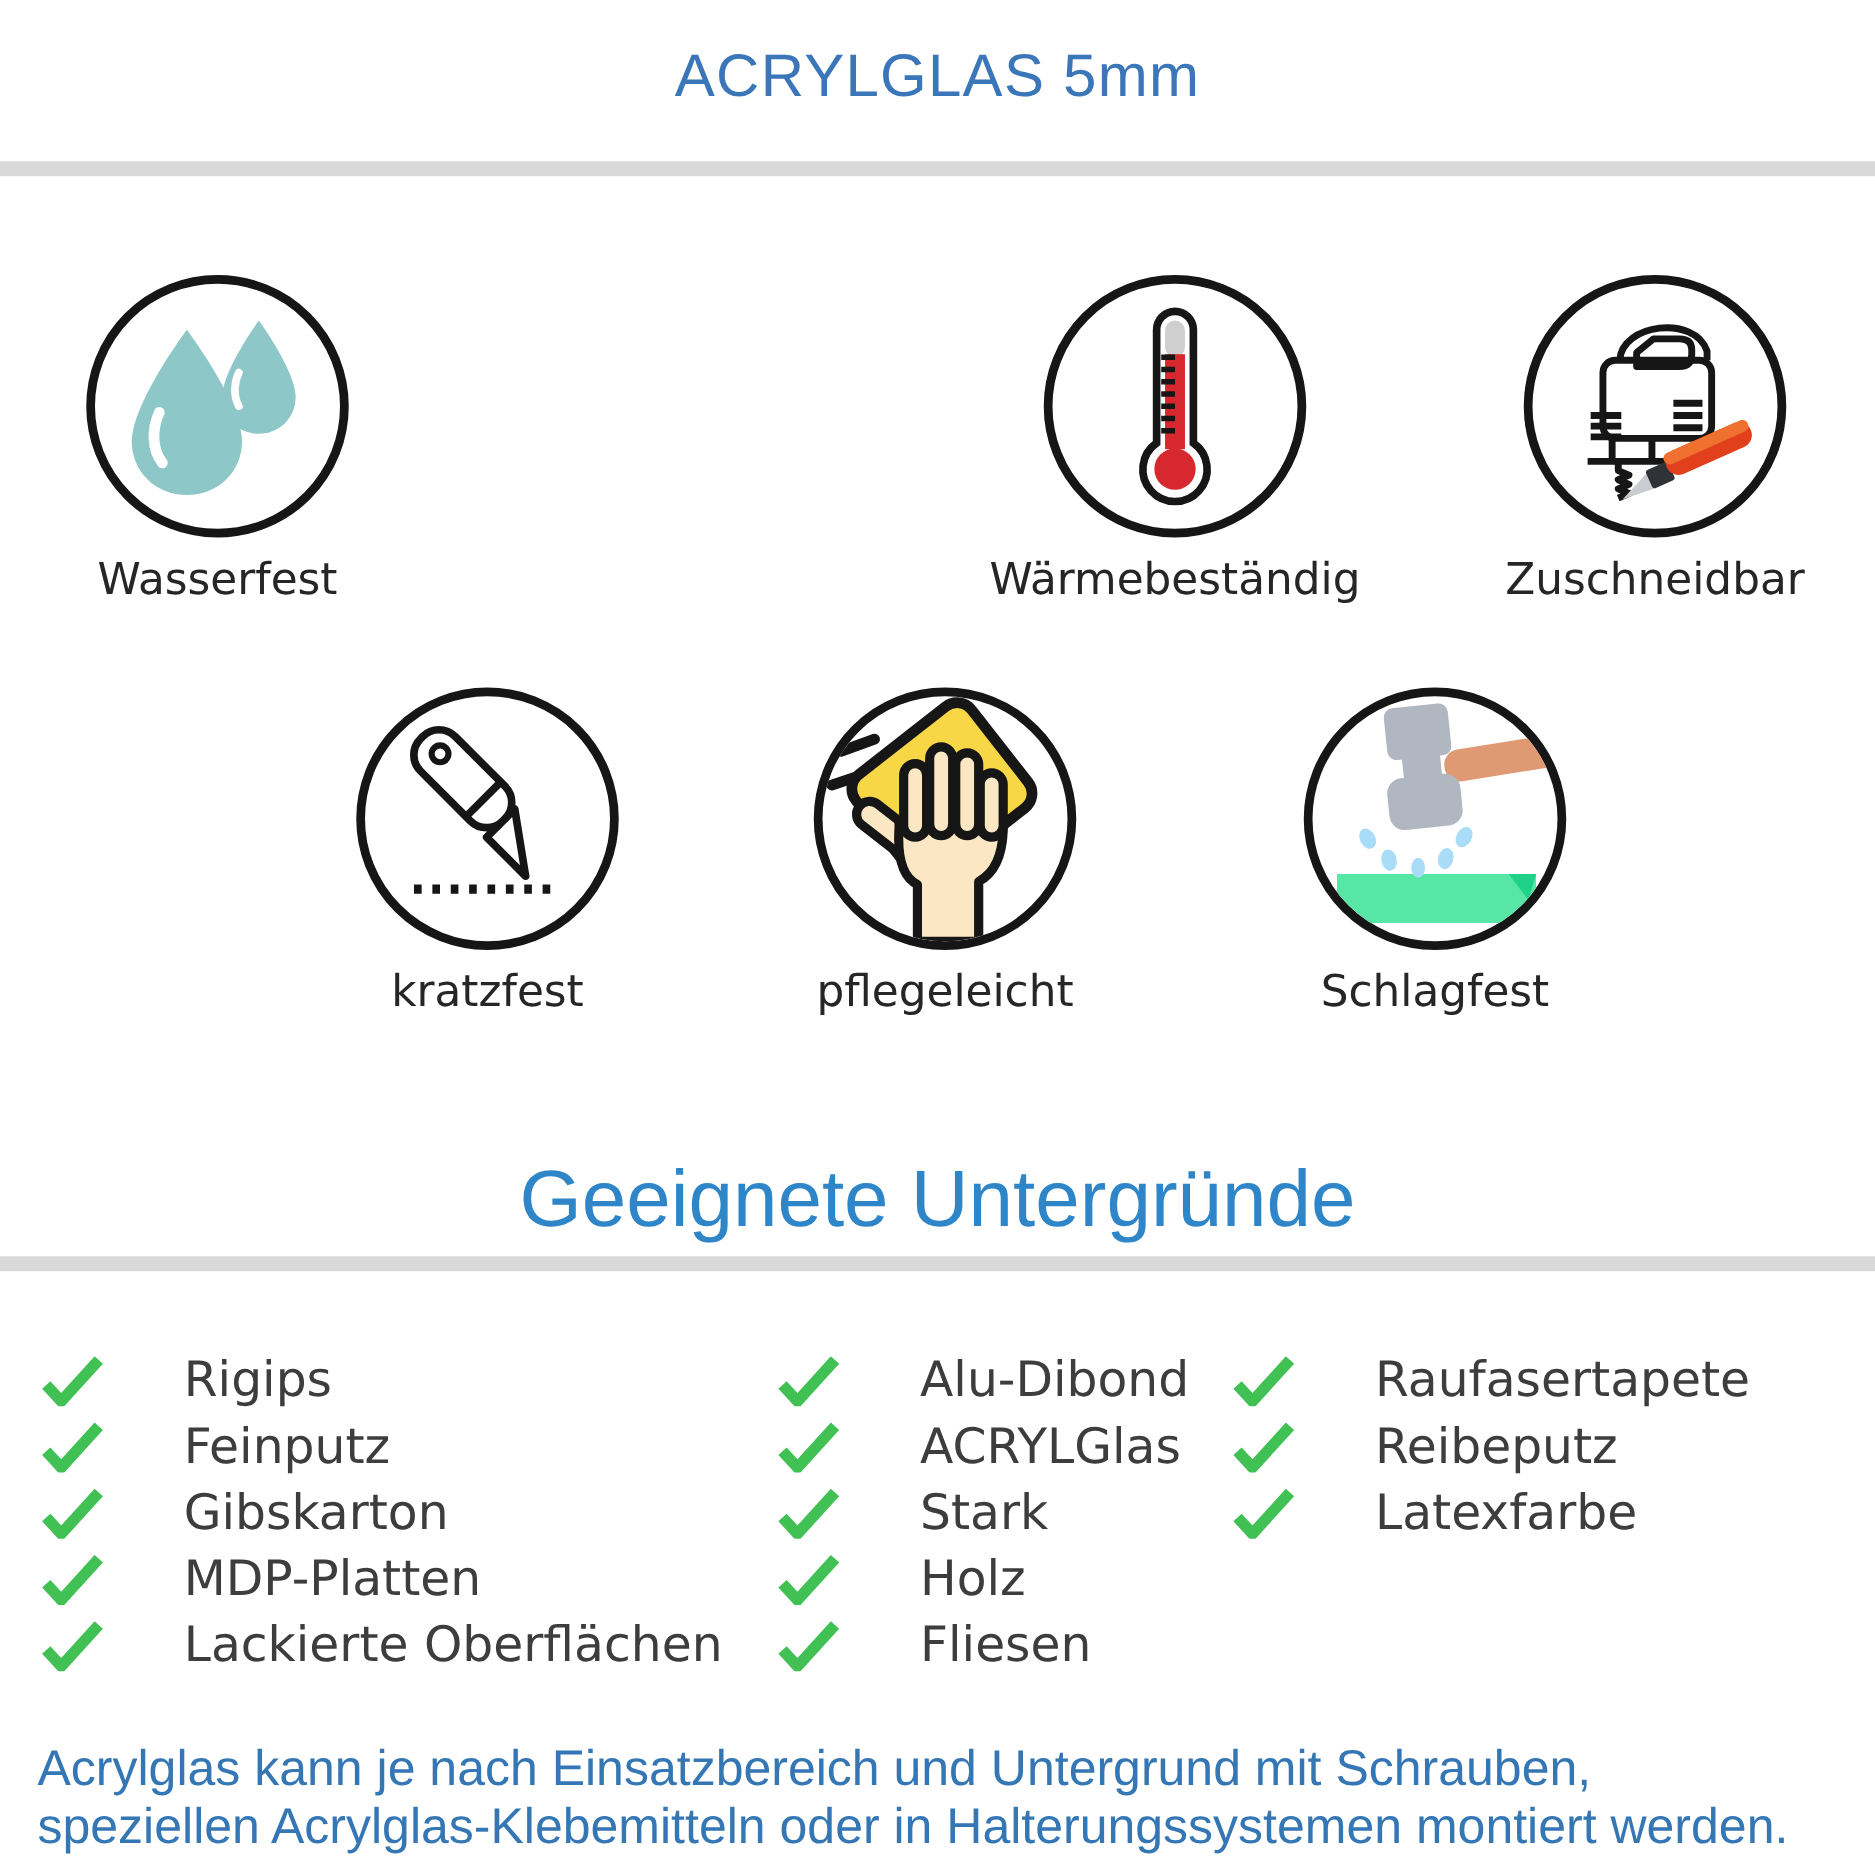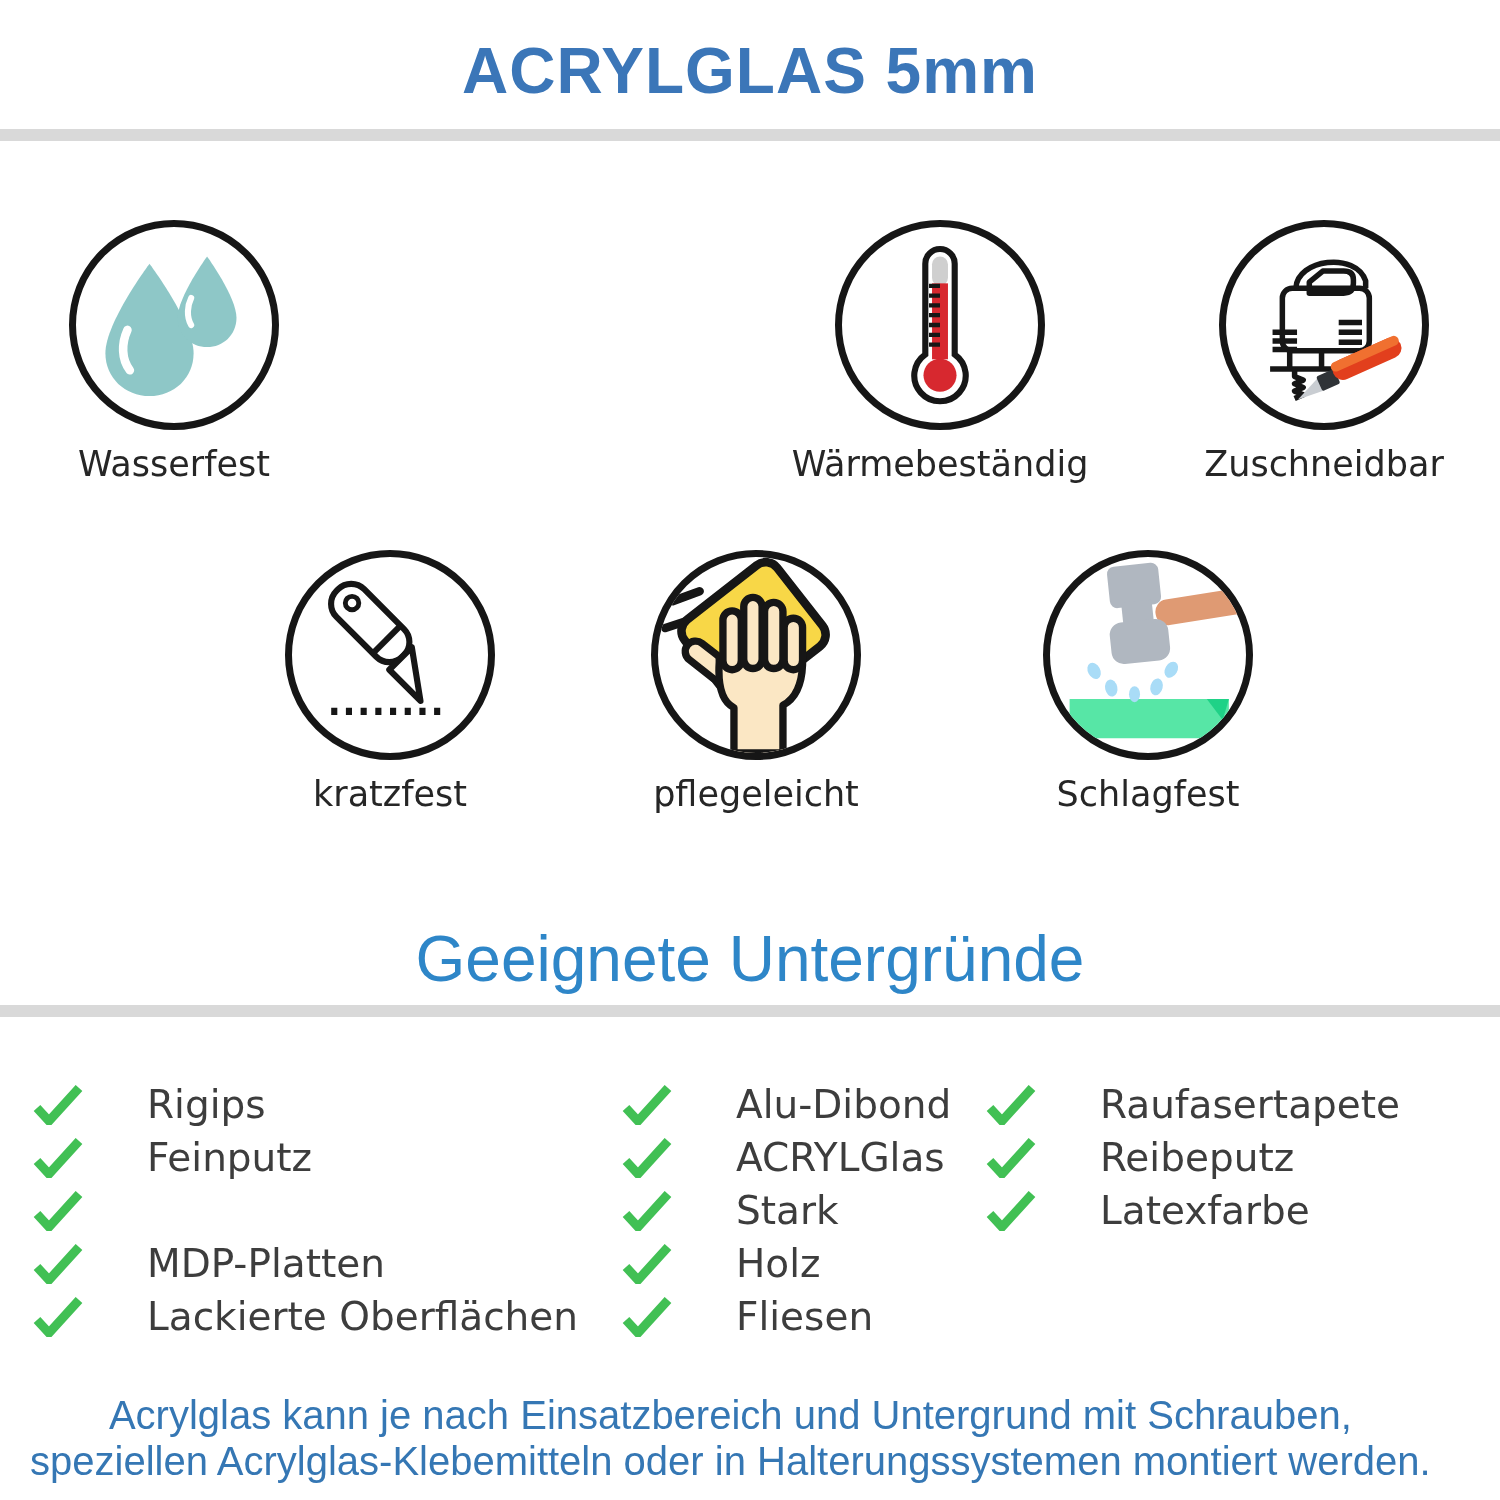--- a/index.html
+++ b/index.html
@@ -8,39 +8,39 @@
     --check-green:#41c054; --icon-outline:#161616;
     --drop-teal:#8ec7c7; --arm-pink:#f6cfc9; --roll-gray:#d6d6d6;
     --thermo-red:#d7282f; --cloth-yellow:#f8d747; --hand-skin:#fbe7c4;
     --hammer-gray:#b0b7c0; --hammer-handle:#df9a73; --impact-blue:#a9dcf7;
     --surface-green:#57e6a6; --knife-red:#e23f1d;
   }
   html,body{margin:0;padding:0;background:#fff;}
   .page{position:relative;width:1500px;height:1500px;background:#fff;overflow:hidden;
         font-family:"Liberation Sans",sans-serif;}
   .title{position:absolute;top:34px;left:0;width:100%;text-align:center;
-         font-size:64px;font-weight:700;letter-spacing:1px;color:var(--title-blue);}
+         font-size:48px;font-weight:400;letter-spacing:1px;color:var(--title-blue);}
   .divider{position:absolute;left:0;width:100%;height:12px;background:var(--divider-gray);}
   .d1{top:129px}.d2{top:1005px}
   .feature{position:absolute;width:380px;display:flex;flex-direction:column;align-items:center;}
   .circle{width:196px;height:196px;border:7px solid var(--icon-outline);border-radius:50%;
           overflow:hidden;background:#fff;}
   .circle svg{display:block;width:100%;height:100%;}
   .flabel{margin-top:14px;font-family:"DejaVu Sans",sans-serif;font-size:35px;color:var(--label-dark);white-space:nowrap;}
   .f1{left:-16px;top:220px}.f2{left:365px;top:220px}.f3{left:750px;top:220px}.f4{left:1134px;top:220px}
   .f5{left:200px;top:550px}.f6{left:566px;top:550px}.f7{left:958px;top:550px}
   .section-title{position:absolute;top:922px;left:0;width:100%;text-align:center;
                  font-size:64px;font-weight:400;color:var(--section-blue);}
   .col{position:absolute;top:1078px;}
   .c1{left:33px}.c2{left:622px}.c3{left:986px}
   .check-row{display:flex;align-items:center;height:53px;gap:42px;}
   .check{width:50px;height:40px;margin-right:22px;flex:none;}
   .check path{stroke:var(--check-green);stroke-width:9;fill:none;}
   .item-label{font-family:"DejaVu Sans",sans-serif;font-size:39px;color:var(--list-dark);white-space:nowrap;}
-  .footer{position:absolute;left:30px;top:1392px;font-size:40px;line-height:46px;color:var(--footer-blue);text-align:center;}
+  .footer{position:absolute;left:30px;top:1392px;font-size:40px;line-height:46px;color:var(--footer-blue);}
   .ol{stroke:var(--icon-outline);}
 </style>
 </head>
 <body>
 
 <div class="page">
 
   <div class="title">ACRYLGLAS 5mm</div>
   <div class="divider d1"></div>
 
@@ -169,20 +169,21 @@
     <div class="check-row">
       <svg class="check" viewBox="0 0 50 40">
           <path d="M4,23 L16,36 L46,3"></path>
         </svg>
       <span class="item-label">Feinputz</span>
       </div>
     <div class="check-row">
       <svg class="check" viewBox="0 0 50 40">
           <path d="M4,23 L16,36 L46,3"></path>
         </svg>
+      <span class="item-label">Gibskarton</span>
       </div>
     <div class="check-row">
       <svg class="check" viewBox="0 0 50 40">
           <path d="M4,23 L16,36 L46,3"></path>
         </svg>
       <span class="item-label">MDP-Platten</span>
       </div>
     <div class="check-row">
       <svg class="check" viewBox="0 0 50 40">
           <path d="M4,23 L16,36 L46,3"></path>

